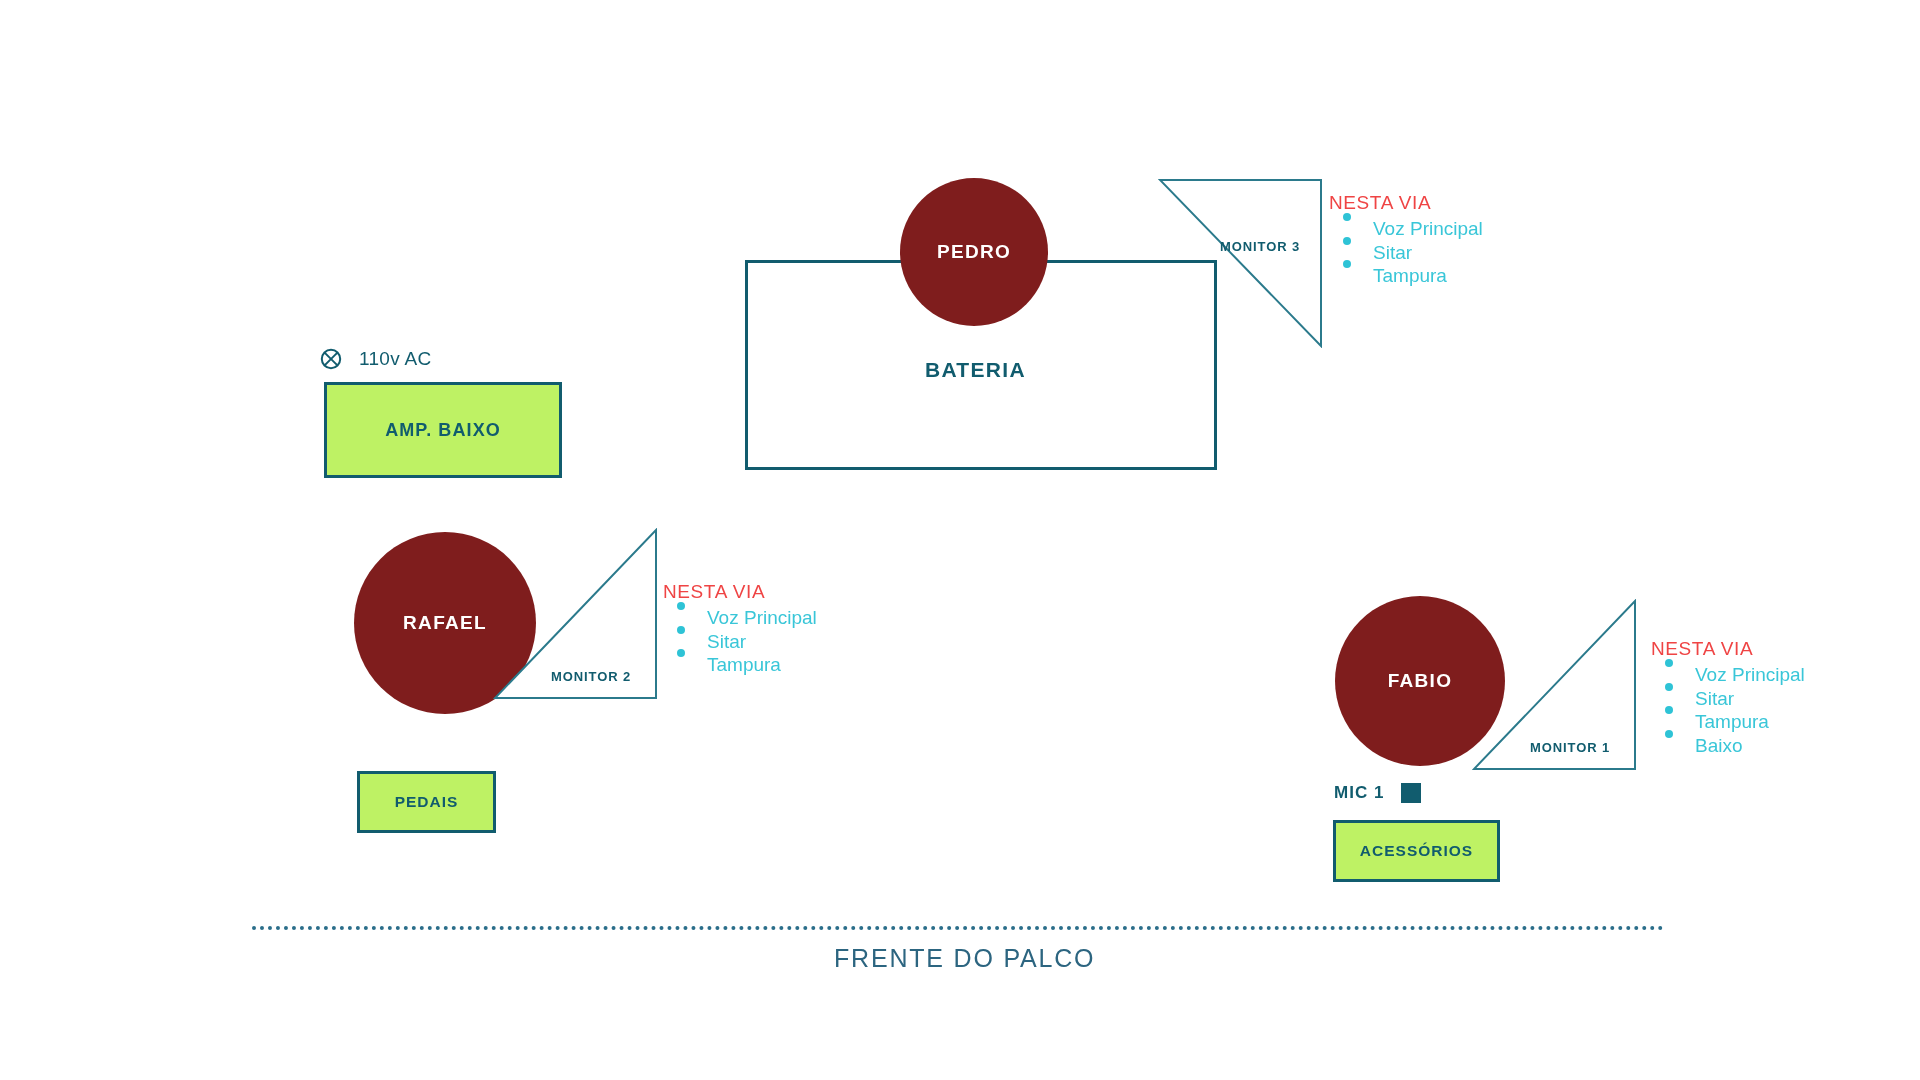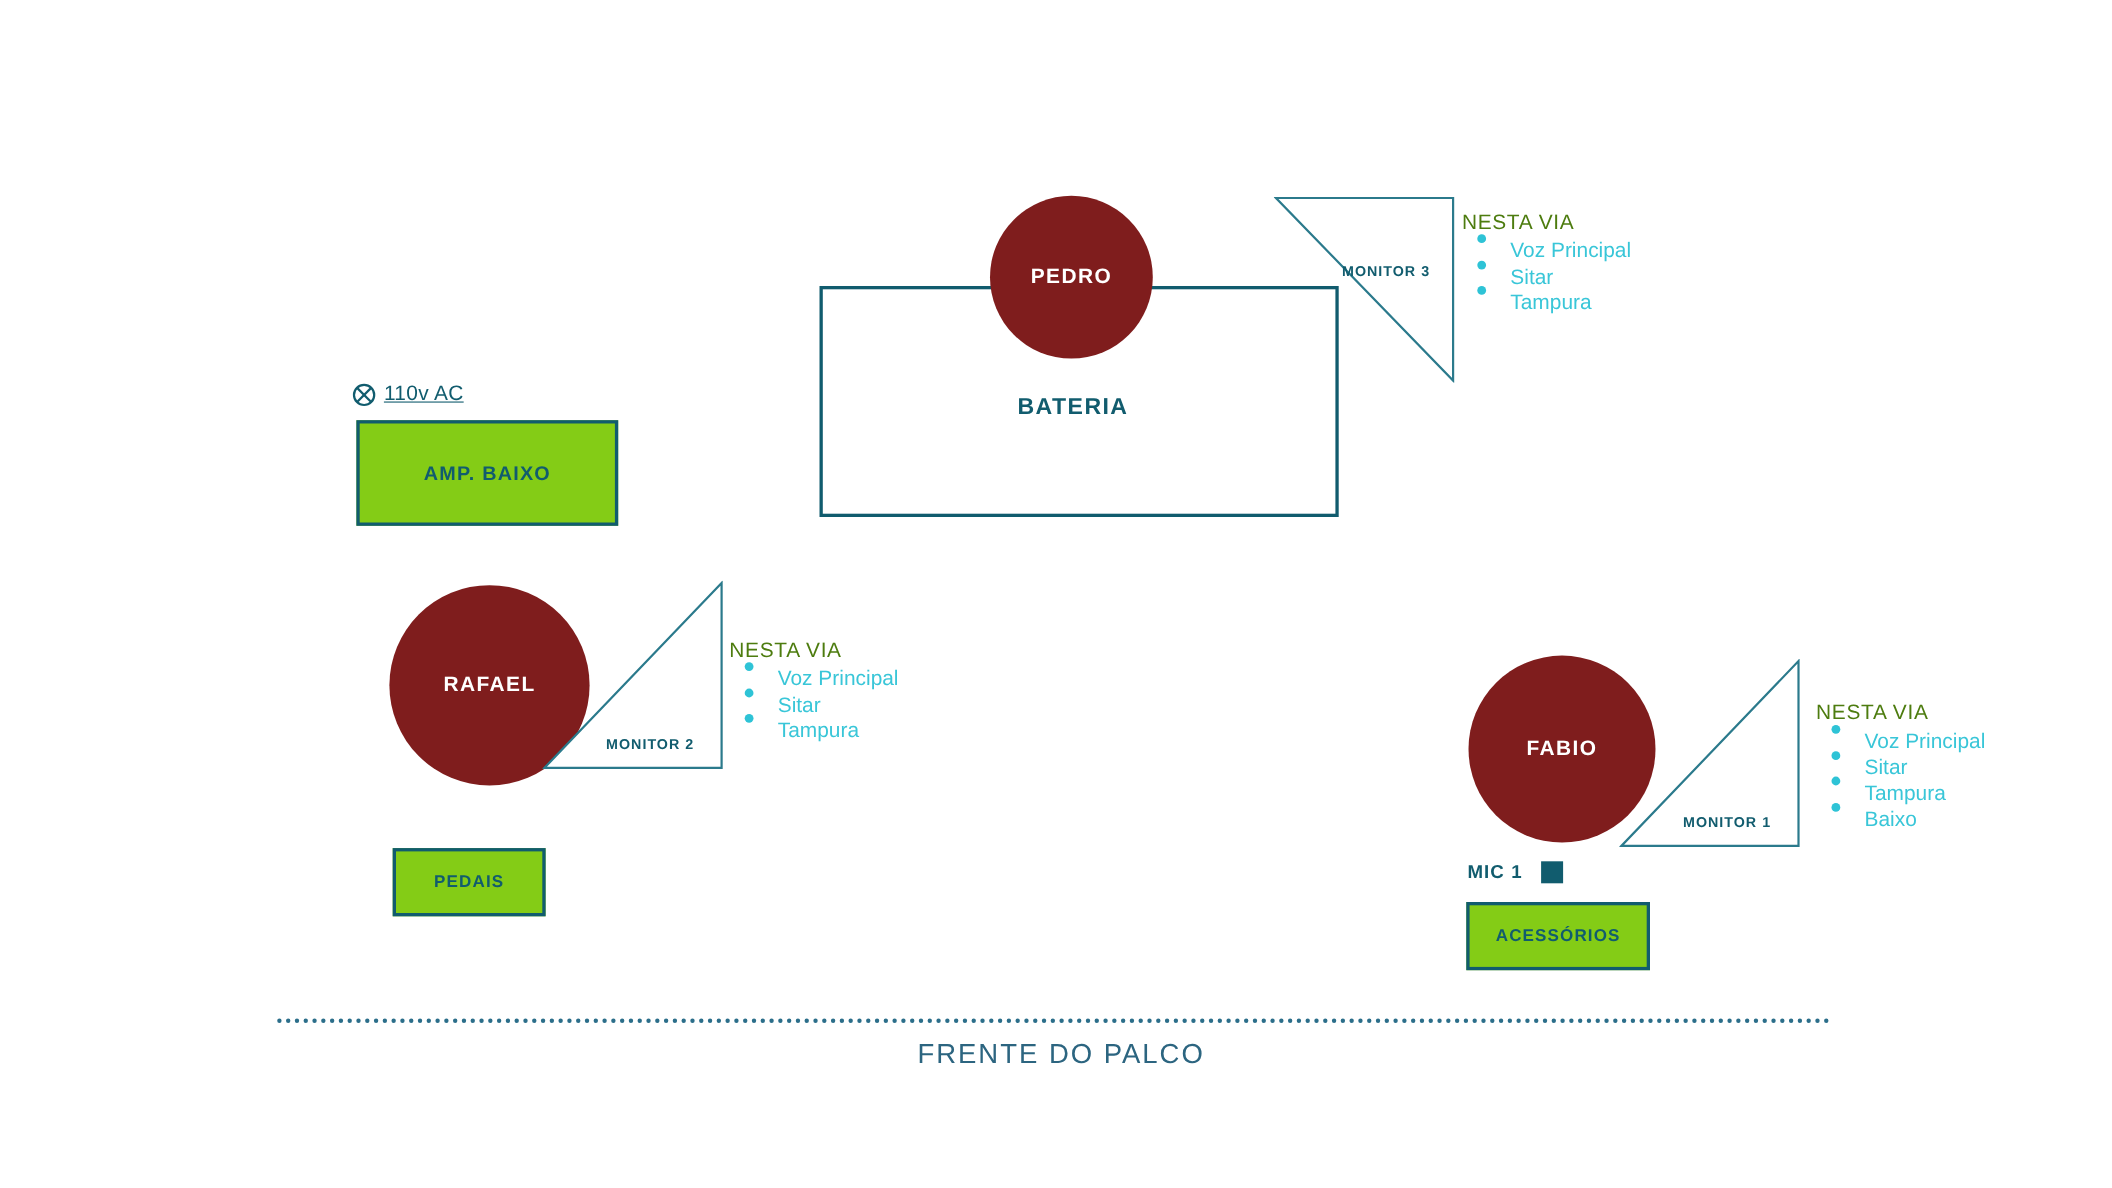--- a/index.html
+++ b/index.html
@@ -34,21 +34,21 @@
   }
   .person-label {
     color: #ffffff;
     font-weight: bold;
     font-size: 19px;
     letter-spacing: 1.3px;
   }
 
   .gear-box {
     border: 3px solid #115c6e;
-    background: #84cc16;
+    background: #bef264;
     box-sizing: border-box;
     display: flex;
     align-items: center;
     justify-content: center;
   }
   .gear-label {
     color: #115c6e;
     font-weight: bold;
     font-size: 18px;
     letter-spacing: 1.1px;
@@ -80,21 +80,21 @@
     color: #115c6e;
     font-weight: bold;
     font-size: 13px;
     letter-spacing: 0.9px;
     white-space: nowrap;
   }
 
   
   .via-block { position: absolute; }
   .via-title {
-    color: #4d7c0f;
+    color: #ef4444;
     font-size: 19px;
     letter-spacing: 0.6px;
     white-space: nowrap;
     margin: 0 0 3px 0;
   }
   .via-list {
     list-style: none;
     margin: 0;
     padding: 0;
   }
@@ -122,23 +122,22 @@
   
   .power-wrap {
     position: absolute;
     display: flex;
     align-items: center;
   }
   .power-text {
     color: #115c6e;
     font-size: 19px;
     letter-spacing: 0.3px;
-    margin-left: 7px;
-    white-space: nowrap;
-    text-decoration: underline;
+    margin-left: 17px;
+    white-space: nowrap;
   }
 
   
   .mic-wrap {
     position: absolute;
     display: flex;
     align-items: center;
   }
   .mic-text {
     color: #115c6e;

